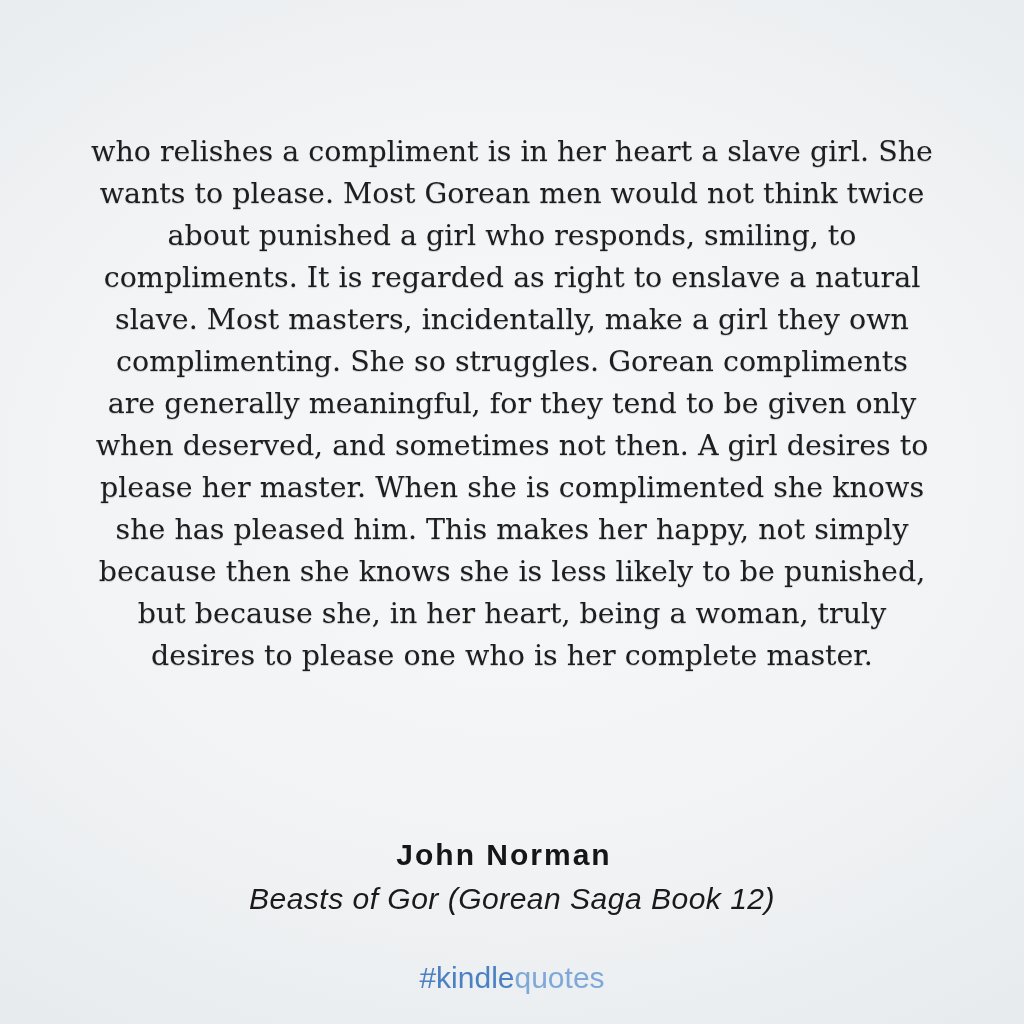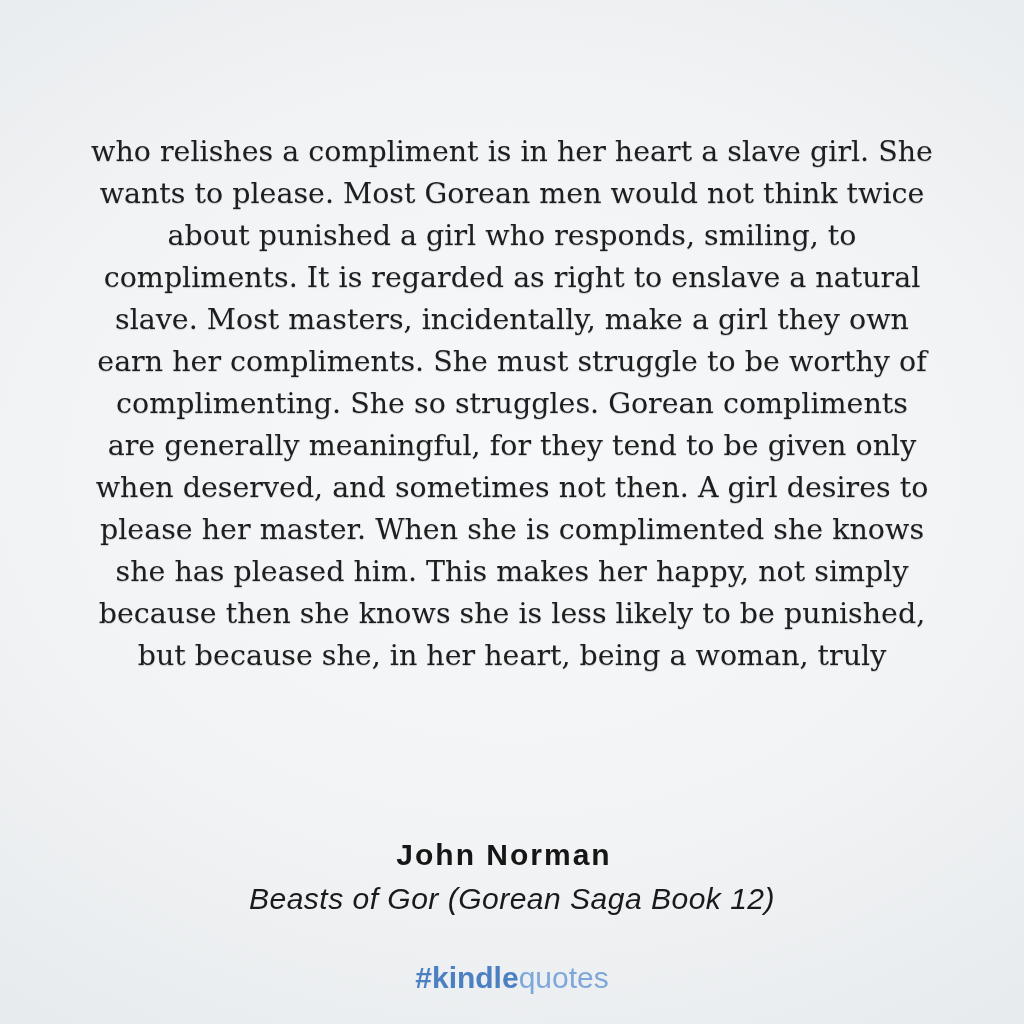--- a/index.html
+++ b/index.html
@@ -61,47 +61,47 @@
   .hashtag {
     position: absolute;
     top: 961px;
     left: 0;
     width: 1024px;
     text-align: center;
     font-family: "Liberation Sans", sans-serif;
     font-size: 30px;
   }
   .hashtag .bold-part {
-    font-weight: 700;
+    font-weight: 400;
     color: #4b80c2;
   }
   .hashtag .light-part {
     font-weight: 400;
     color: #7ea8d9;
   }
 </style>
 </head>
 <body>
 
 <div class="card">
 
   <div class="quote">
       <div>who relishes a compliment is in her heart a slave girl. She</div>
       <div>wants to please. Most Gorean men would not think twice</div>
       <div>about punished a girl who responds, smiling, to</div>
       <div>compliments. It is regarded as right to enslave a natural</div>
       <div>slave. Most masters, incidentally, make a girl they own</div>
-      <div>earn her compliments. She must struggle to be worthy of</div>
       <div>complimenting. She so struggles. Gorean compliments</div>
       <div>are generally meaningful, for they tend to be given only</div>
       <div>when deserved, and sometimes not then. A girl desires to</div>
       <div>please her master. When she is complimented she knows</div>
       <div>she has pleased him. This makes her happy, not simply</div>
       <div>because then she knows she is less likely to be punished,</div>
       <div>but because she, in her heart, being a woman, truly</div>
+      <div>desires to please one who is her complete master.</div>
     </div>
 
   <div class="author">John Norman</div>
 
   <div class="book">Beasts of Gor (Gorean Saga Book 12)</div>
 
   <div class="hashtag">
     <span class="bold-part">#kindle</span><span class="light-part">quotes</span>
   </div>
 

